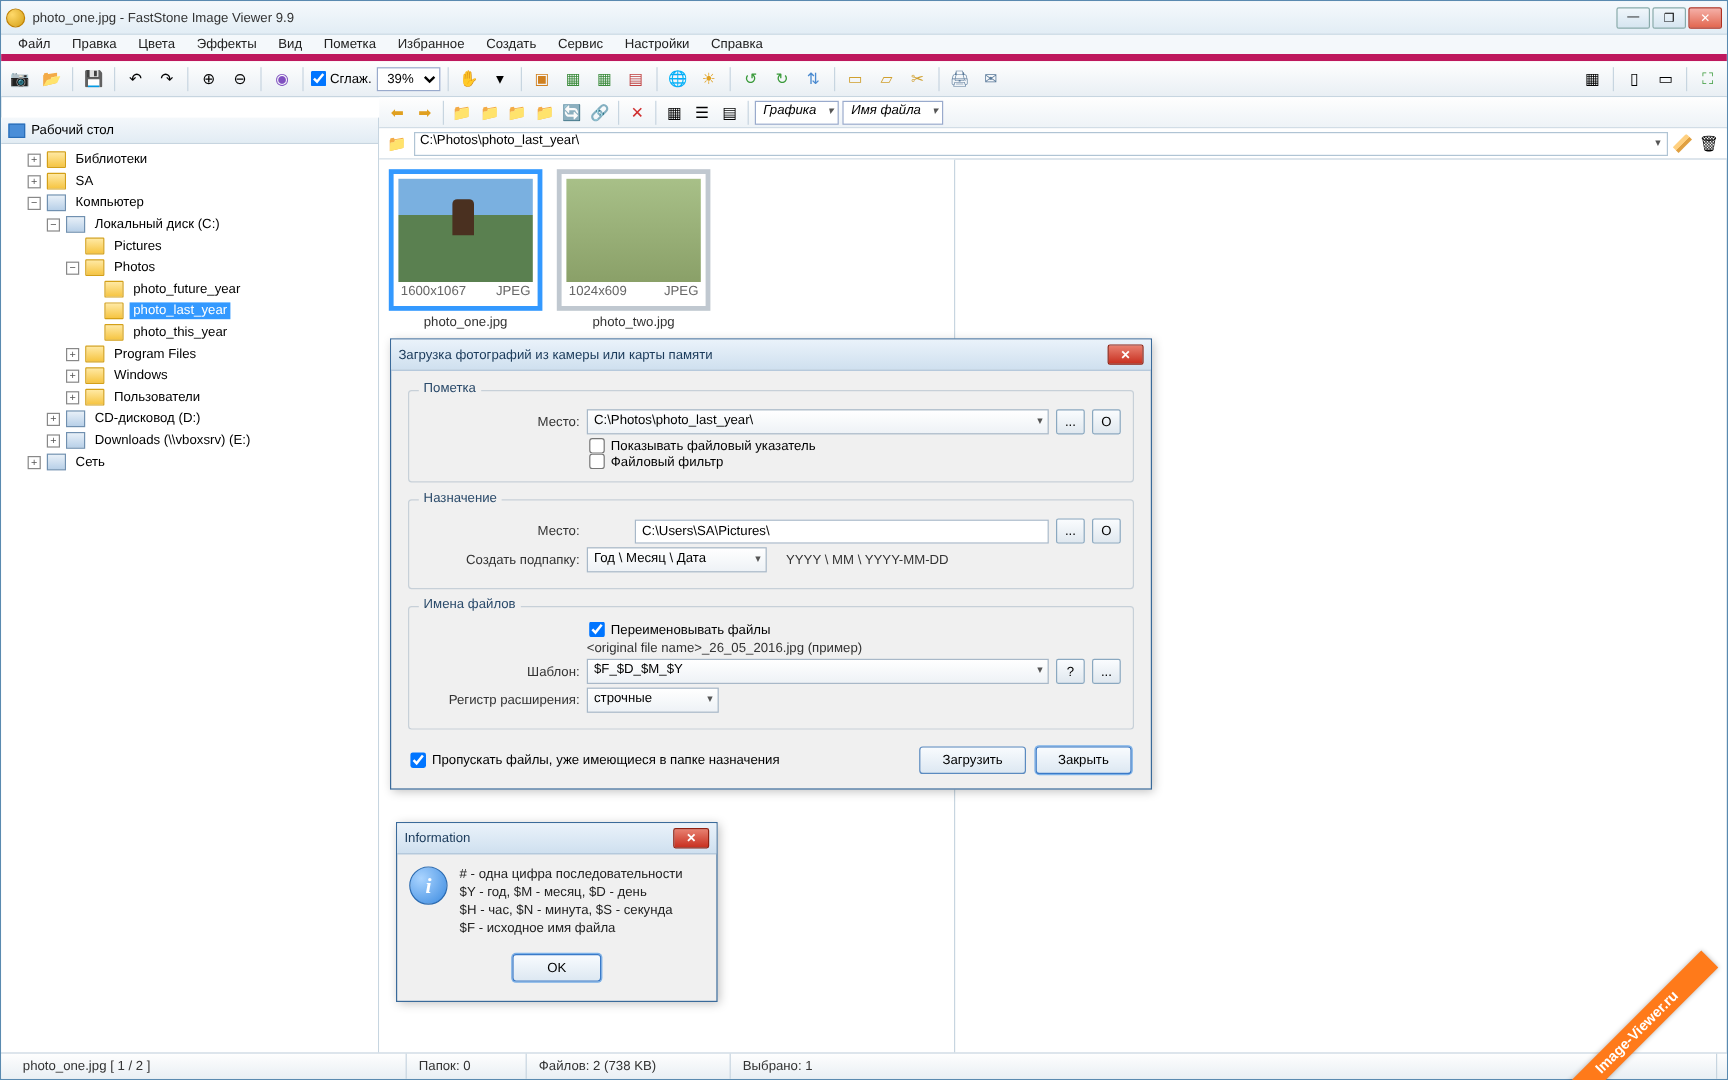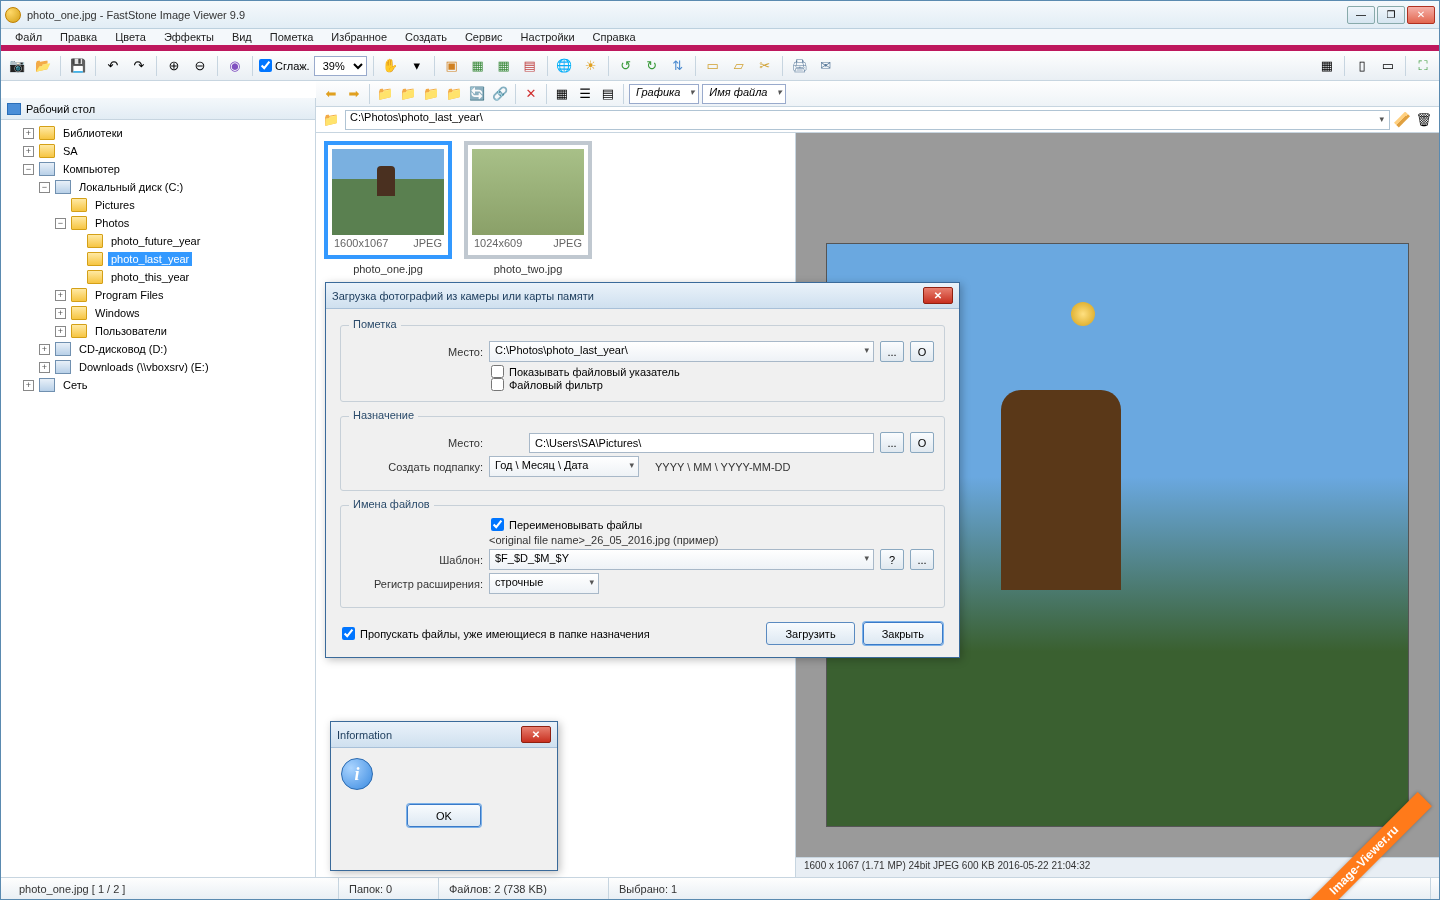--- a/index.html
+++ b/index.html
@@ -79,21 +79,21 @@
 .inp{flex:1;height:20px;border:1px solid #a8b8c8;background:#fff;padding:2px 5px;margin-left:40px;}
 .combo{height:21px;border:1px solid #a8b8c8;background:linear-gradient(#fff,#eef2f6);padding:2px 18px 2px 5px;position:relative;}
 .combo::after{content:"▾";position:absolute;right:4px;top:3px;font-size:9px;color:#555;}
 .sqbtn{width:24px;height:21px;border:1px solid #8aa8c0;background:linear-gradient(#fafcfe,#e0e8ef);border-radius:2px;display:flex;align-items:center;justify-content:center;}
 .chk{display:flex;align-items:center;gap:5px;margin-left:140px;}
 .chk input{width:13px;height:13px;}
 .btnrow{display:flex;justify-content:flex-end;gap:8px;align-items:center;padding:6px 2px 2px;}
 .btn{height:23px;padding:0 18px;border:1px solid #5a8ac0;background:linear-gradient(#f8fbfe,#dde8f2);border-radius:3px;display:flex;align-items:center;}
 .btn.def{border-color:#3a7ac8;box-shadow:0 0 0 1px #7ab0e8;}
 
-.info-dialog{position:absolute;left:330px;top:685px;width:228px;height:150px;margin-top:36px;}
+.info-dialog{position:absolute;left:330px;top:685px;width:268px;height:150px;}
 .info-body{padding:10px;display:flex;gap:10px;}
 .info-icon{width:32px;height:32px;border-radius:50%;background:radial-gradient(circle at 30% 30%,#aad4ff,#3a8ae0);border:1px solid #2a6ab0;display:flex;align-items:center;justify-content:center;color:#fff;font-weight:bold;font-size:18px;font-style:italic;font-family:Georgia,serif;}
 .info-text p{line-height:1.35;color:#222;}
 .info-btnrow{display:flex;justify-content:center;padding:4px 0 8px;}
 
 .watermark{position:absolute;right:-10px;bottom:30px;transform:rotate(-45deg);background:#ff7a1a;color:#fff;padding:3px 40px;font-size:12px;font-weight:bold;box-shadow:0 0 4px rgba(0,0,0,.3);}
 
 .pencil{width:16px;height:16px;background:linear-gradient(135deg,#ffd080 50%,#e0a040 50%);clip-path:polygon(0 70%,70% 0,100% 30%,30% 100%);}
 </style>
 </head>
@@ -303,24 +303,20 @@
               <div class="thumbbox">
                 <div class="thumbimg2"></div>
                 <div class="thumbmeta">
                   <span>1024x609</span>
                   <span>JPEG</span>
                 </div>
               </div>
               <div class="thumbname">photo_two.jpg</div>
             </div>
           </div>
-        <div class="preview">
-          <div class="previmg"></div>
-          <div class="prevstatus">1600 x 1067 (1.71 MP)   24bit  JPEG   600 KB   2016-05-22 21:04:32</div>
-        </div>
       </div>
     </div>
   </div>
 
   <div class="statusbar">
     <div class="statcell" style="width:330px">photo_one.jpg  [ 1 / 2 ]</div>
     <div class="statcell" style="width:100px">Папок: 0</div>
     <div class="statcell" style="width:170px">Файлов: 2 (738 KB)</div>
     <div class="statcell" style="flex:1">Выбрано: 1</div>
   </div>
@@ -398,19 +394,25 @@
   </div>
 </div>
 
 <div class="dialog info-dialog">
   <div class="dtitle">
     <span class="t">Information</span>
     <div class="dclose">✕</div>
   </div>
   <div class="info-body">
     <div class="info-icon">i</div>
+    <div class="info-text">
+      <p>#  - одна цифра последовательности</p>
+      <p>$Y - год, $M - месяц, $D - день</p>
+      <p>$H - час, $N - минута, $S - секунда</p>
+      <p>$F - исходное имя файла</p>
+    </div>
   </div>
   <div class="info-btnrow">
     <div class="btn def" style="padding:0 28px">OK</div>
   </div>
 </div>
 
 <div class="watermark">Image-Viewer.ru</div>
 
 </body></html>

